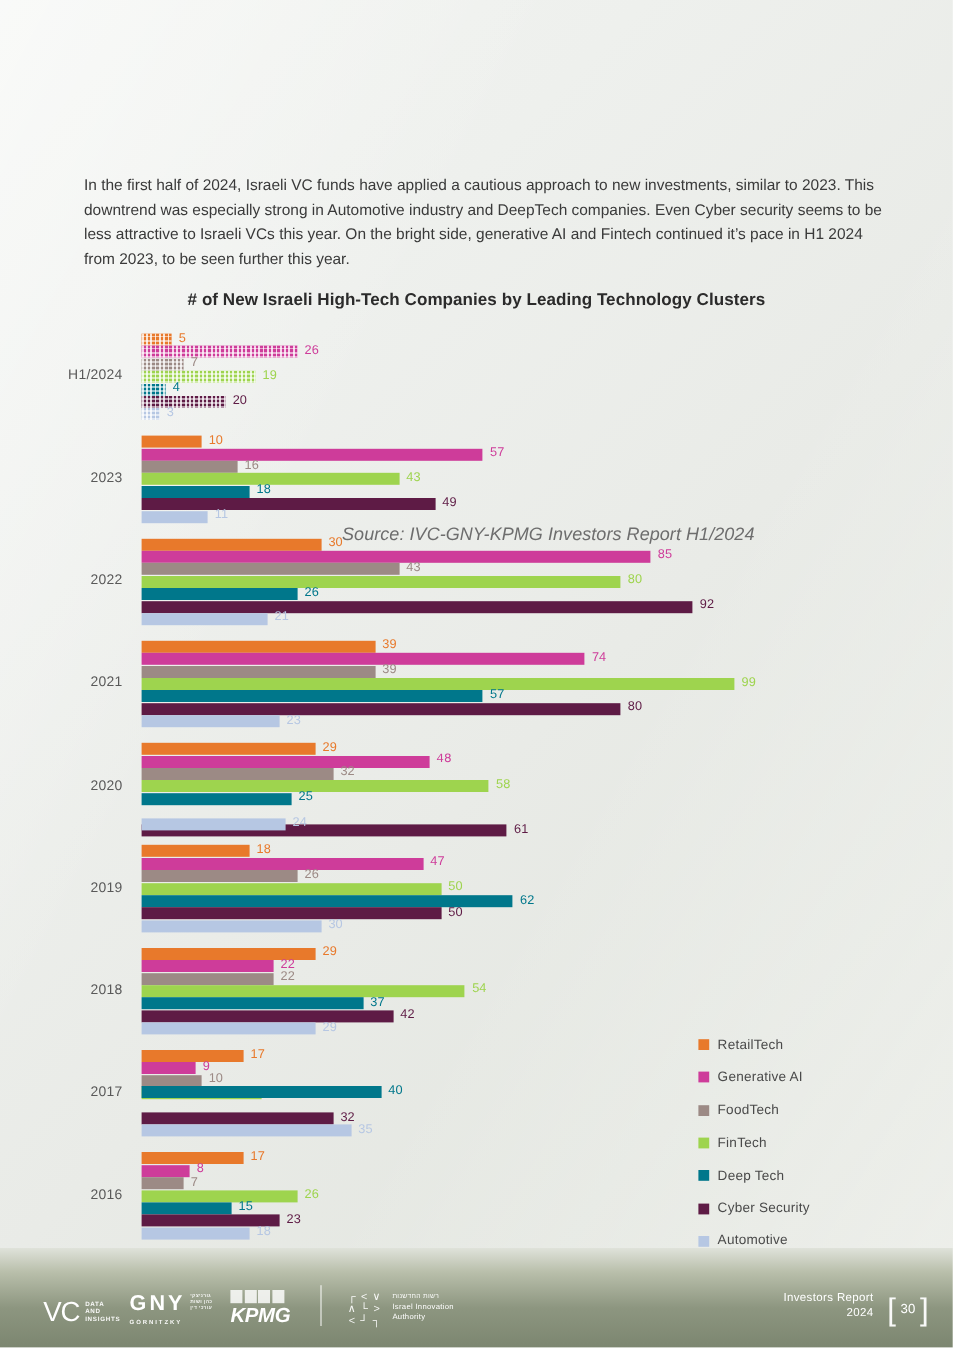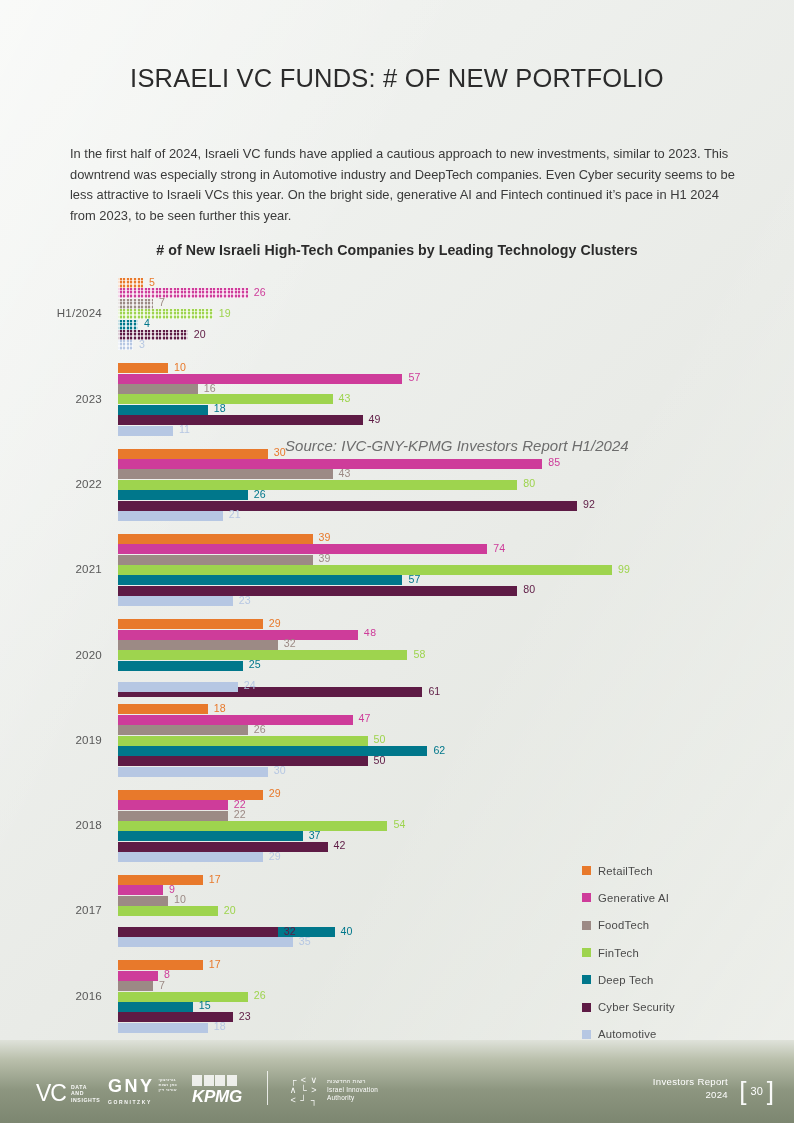--- a/index.html
+++ b/index.html
@@ -298,21 +298,20 @@
     line-height: 0.78;
     opacity: 0.95;
   }
 </style>
 </head>
 <body>
 
 <div class="page">
 
   <div class="title-block">
-    <div class="title-line">ISRAELI VC FUNDS: # OF NEW PORTFOLIO</div>
   </div>
 
   <div class="intro">In the first half of 2024, Israeli VC funds have applied a cautious approach to new investments, similar to 2023. This downtrend was especially strong in Automotive industry and DeepTech companies. Even Cyber security seems to be less attractive to Israeli VCs this year. On the bright side, generative AI and Fintech continued it’s pace in H1 2024 from 2023, to be seen further this year.</div>
 
   <div class="chart-title"># of New Israeli High-Tech Companies by Leading Technology Clusters</div>
 
   <div class="chart" id="chart">
       <div class="group hatched" style="height: 72.8px; margin-bottom: 12.5px;">
         <div class="group-label" style="top: 28.4px; text-align: right;">H1/2024</div>
         <div class="bars">
@@ -556,21 +555,21 @@
             <span class="bar-value" style="left: 50.91px; color: rgb(206, 60, 154);">9</span>
           </div>
           <div class="bar-row" style="top: 20.8px; position: absolute; left: 0px; width: 600px;">
             <div class="bar" style="width: 49.9px; background-color: rgb(156, 138, 133);"></div>
             <span class="bar-value" style="left: 55.9px; color: rgb(156, 138, 133);">10</span>
           </div>
           <div class="bar-row" style="top: 31.2px; position: absolute; left: 0px; width: 600px;">
             <div class="bar" style="width: 99.8px; background-color: rgb(158, 212, 78);"></div>
             <span class="bar-value" style="left: 105.8px; color: rgb(158, 212, 78);">20</span>
           </div>
-          <div class="bar-row" style="top: 52px; position: absolute; left: 0px; width: 600px; margin-left: 17px;">
+          <div class="bar-row" style="top: 30px; position: absolute; left: 0px; width: 600px;">
             <div class="bar" style="width: 199.6px; background-color: rgb(0, 119, 139);"></div>
             <span class="bar-value" style="left: 205.6px; color: rgb(0, 119, 139);">40</span>
           </div>
           <div class="bar-row" style="top: 52px; position: absolute; left: 0px; width: 600px;">
             <div class="bar" style="width: 159.68px; background-color: rgb(94, 27, 69);"></div>
             <span class="bar-value" style="left: 165.68px; color: rgb(94, 27, 69);">32</span>
           </div>
           <div class="bar-row" style="top: 62.4px; position: absolute; left: 0px; width: 600px;">
             <div class="bar" style="width: 174.65px; background-color: rgb(182, 199, 227);"></div>
             <span class="bar-value" style="left: 180.65px; color: rgb(182, 199, 227);">35</span>

